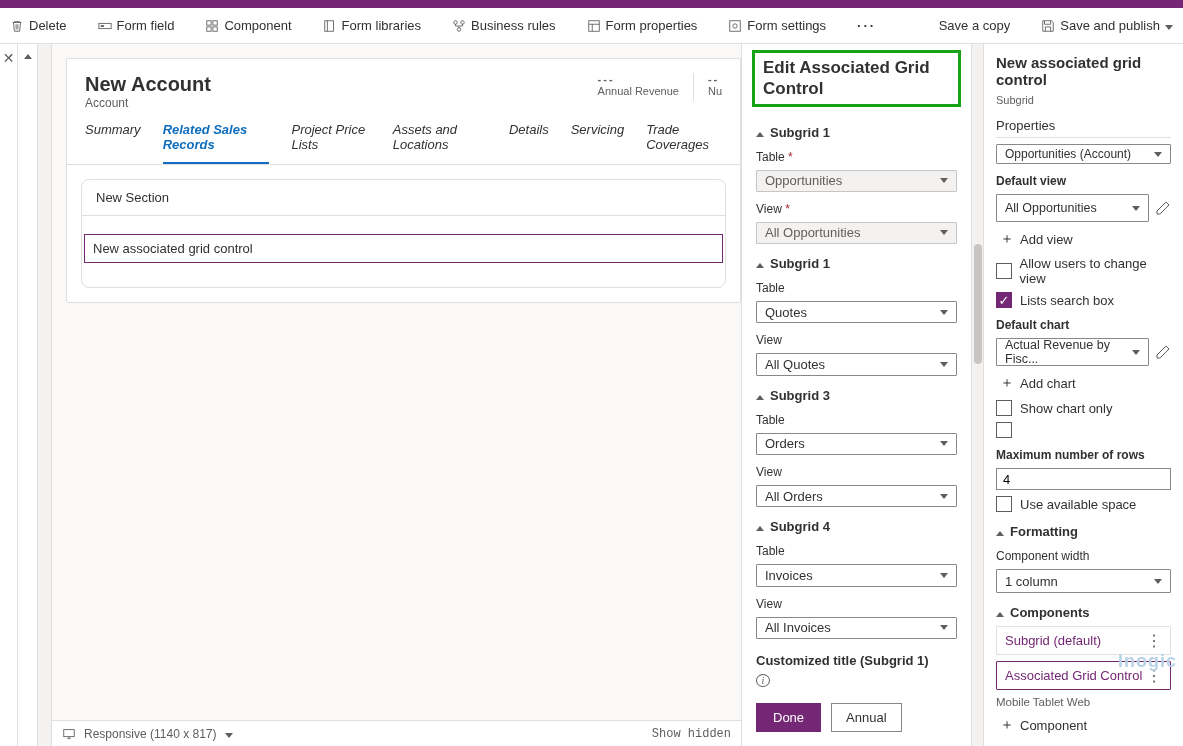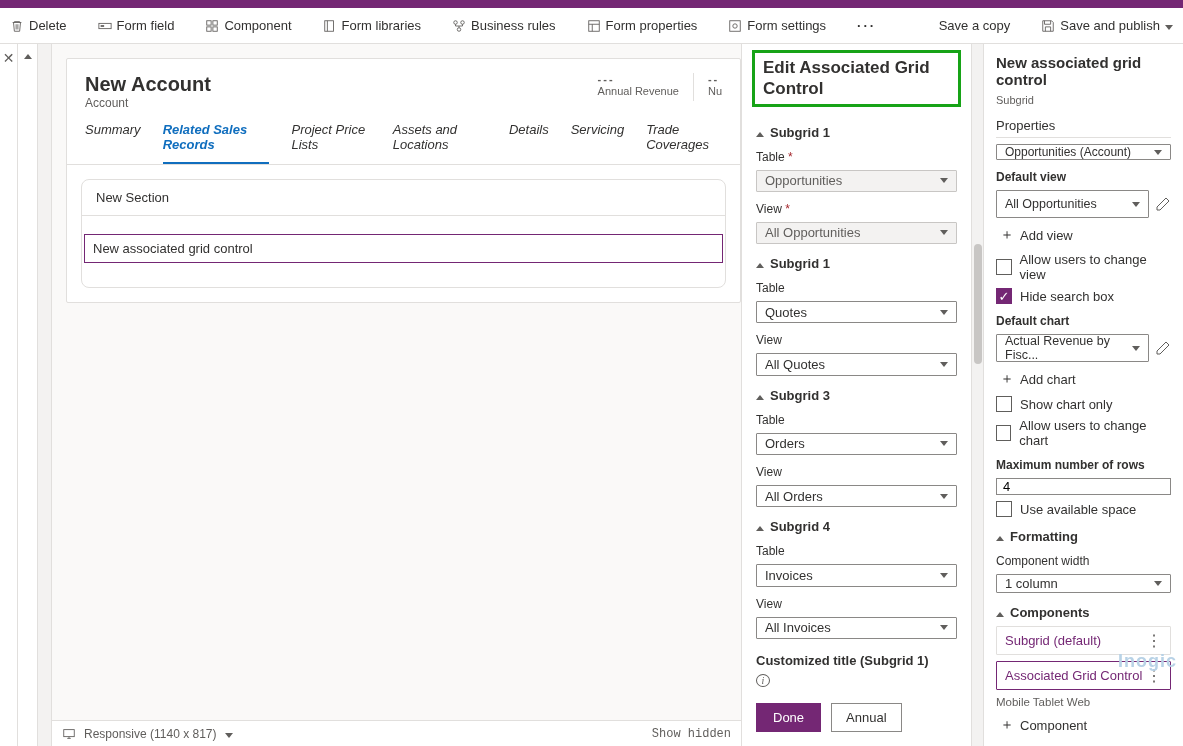--- a/index.html
+++ b/index.html
@@ -303,21 +303,21 @@
         <span class="plus">＋</span>
         <span>Add view</span>
       </div>
 
     <div class="chk-row">
         <span class="chk"></span>
         <span>Allow users to change view</span>
       </div>
     <div class="chk-row">
         <span class="chk checked">✓</span>
-        <span>Hide search box</span>
+        <span>Lists search box</span>
       </div>
 
     <div class="fld-label" style="font-weight:600;margin-top:4px;">Default chart</div>
     <div class="row-dd">
       <div class="dd">
           <span>Actual Revenue by Fisc...</span>
           <span class="caret"></span>
         </div>
       <svg class="edit-ico" viewBox="0 0 16 16">
           <path fill="none" stroke="#605e5c" d="M11 2l3 3-9 9H2v-3z"></path>
@@ -327,21 +327,20 @@
         <span class="plus">＋</span>
         <span>Add chart</span>
       </div>
 
     <div class="chk-row">
         <span class="chk"></span>
         <span>Show chart only</span>
       </div>
     <div class="chk-row">
         <span class="chk"></span>
-        <span>Allow users to change chart</span>
       </div>
 
     <div class="fld-label" style="font-weight:600;margin-top:4px;">Maximum number of rows</div>
     <input class="txt-in" value="4" style="">
 
     <div class="chk-row">
         <span class="chk"></span>
         <span>Use available space</span>
       </div>
 

